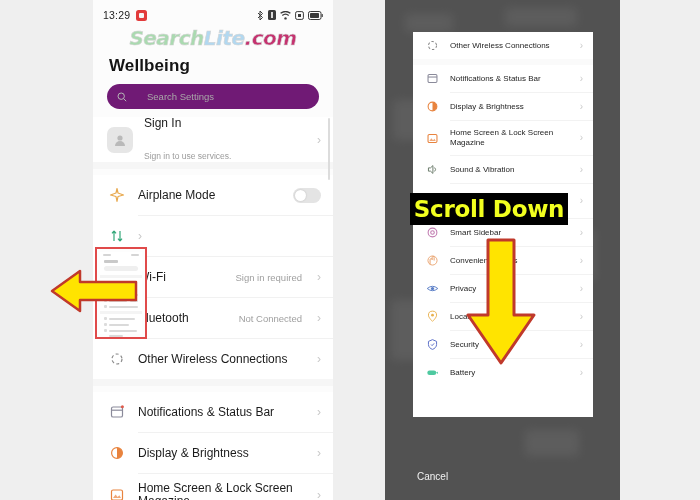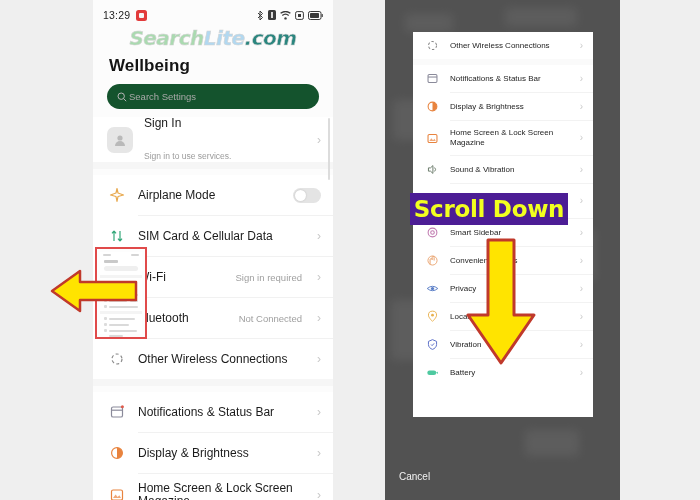--- a/index.html
+++ b/index.html
@@ -35,30 +35,30 @@
 
   .logo-wrap { text-align: center; padding: 4px 0 2px; }
   .logo {
     font-family: "DejaVu Sans", sans-serif;
     font-size: 20px; font-weight: bold; font-style: italic;
     letter-spacing: -0.5px; display: inline-block; opacity: .88;
   }
   .logo span { -webkit-text-stroke: 0.6px #cfcfcf; }
   .lg-a { color: #9fd6a6; }
   .lg-b { color: #a8d4ef; }
-  .lg-c { color: #0f766e; }
+  .lg-c { color: #be185d; }
 
   .page-title {
     font-size: 17px; font-weight: bold; color: #141414;
     padding: 4px 16px 8px 16px; letter-spacing: .1px;
   }
   .searchbar {
-    margin: 0 14px 8px 14px; height: 25px; background: #14532d;
+    margin: 0 14px 8px 14px; height: 25px; background: #701a75;
     border-radius: 13px; display: flex; align-items: center;
-    padding: 0 10px; gap: 2px;
+    padding: 0 10px; gap: 20px;
   }
   .searchbar .ph { font-size: 9.5px; color: #a9a9a9; }
 
   .card { background: #ffffff; margin: 6px 0 0 0; }
   .row {
     display: flex; align-items: center; gap: 11px;
     padding: 0 12px 0 14px; min-height: 40px; position: relative;
   }
   .row .ico { width: 20px; height: 20px; flex: none; display:flex; align-items:center; justify-content:center;}
   .row .txt { flex: 1; min-width: 0; }
@@ -130,33 +130,33 @@
 
   .dimmed-tail {
     position: absolute; left: 28px; top: 417px; width: 180px; height: 30px;
     background: rgba(70,70,70,.72); display: flex; align-items: center;
     padding-left: 12px; gap: 10px;
   }
   .dimmed-tail .title { font-size: 8px; color: #2c2c2c; line-height: 10px; }
 
   .scroll-banner {
     position: absolute; left: 25px; top: 193px; width: 158px; height: 32px;
-    background: #4c1d95; display: flex; align-items: center; justify-content: center;
+    background: #000000; display: flex; align-items: center; justify-content: center;
   }
   .scroll-banner span {
     font-family: "DejaVu Sans", sans-serif;
     font-size: 23px; font-weight: bold; color: #f2ff1f; letter-spacing: -0.3px;
   }
 
   .arrow-down { position: absolute; left: 462px; top: 237px; }
 
   .bottombar {
     position: absolute; left: 0; bottom: 0; width: 235px; height: 48px;
     display: flex; align-items: center; justify-content: space-between;
-    padding: 0 14px;
+    padding: 0 32px;
     gap: 46px;
   }
   .btn-cancel { font-size: 10px; color: #f2f2f2; }
   .btn-done-wrap {
     border: 2px solid #f5e400; padding: 5px 9px; border-radius: 2px;
   }
   .btn-done { font-size: 10px; color: #ffffff; font-weight: bold; }
 </style>
 </head>
 <body>
@@ -238,21 +238,20 @@
         <span class="toggle"></span>
       </div>
       <div class="divider"></div>
       <div class="row">
         <span class="ico">
           <svg width="16" height="16" viewBox="0 0 16 16">
               <path d="M5 3 V13 M5 3 L3 5.4 M5 3 L7 5.4" fill="none" stroke="#34a87a" stroke-width="1.2"></path>
               <path d="M11 13 V3 M11 13 L9 10.6 M11 13 L13 10.6" fill="none" stroke="#34a87a" stroke-width="1.2"></path>
             </svg>
         </span>
-        <span class="txt title">SIM Card &amp; Cellular Data</span>
         <span class="chev">›</span>
       </div>
       <div class="divider"></div>
       <div class="row">
         <span class="ico">
           <svg width="16" height="16" viewBox="0 0 16 16">
               <path d="M1.5 5.5 A10 10 0 0 1 14.5 5.5" fill="none" stroke="#4b8fe0" stroke-width="1.2"></path>
               <path d="M4 8.3 A6.5 6.5 0 0 1 12 8.3" fill="none" stroke="#4b8fe0" stroke-width="1.2"></path>
               <circle cx="8" cy="11.6" r="1.4" fill="#4b8fe0"></circle>
             </svg>
@@ -499,21 +498,21 @@
         <span class="chev">›</span>
       </div>
       <div class="r-div"></div>
       <div class="r-row">
         <span class="ico">
             <svg width="13" height="13" viewBox="0 0 16 16">
               <path d="M8 2 L13 4.2 V8 C13 11 10.6 13.2 8 14 C5.4 13.2 3 11 3 8 V4.2 Z" fill="none" stroke="#5b6fc7" stroke-width="1.2"></path>
               <path d="M6.2 8 L7.5 9.4 L10 6.6" fill="none" stroke="#5b6fc7" stroke-width="1.2"></path>
             </svg>
           </span>
-        <span class="title">Vibration</span>
+        <span class="title">Security</span>
         <span class="chev">›</span>
       </div>
       <div class="r-div"></div>
       <div class="r-row">
         <span class="ico">
             <svg width="13" height="13" viewBox="0 0 16 16">
               <rect x="1.6" y="5.4" width="11" height="5.6" rx="2.8" fill="#4ec9a0"></rect>
               <rect x="13.2" y="7" width="1.4" height="2.4" rx="0.6" fill="#4ec9a0"></rect>
             </svg>
           </span>

